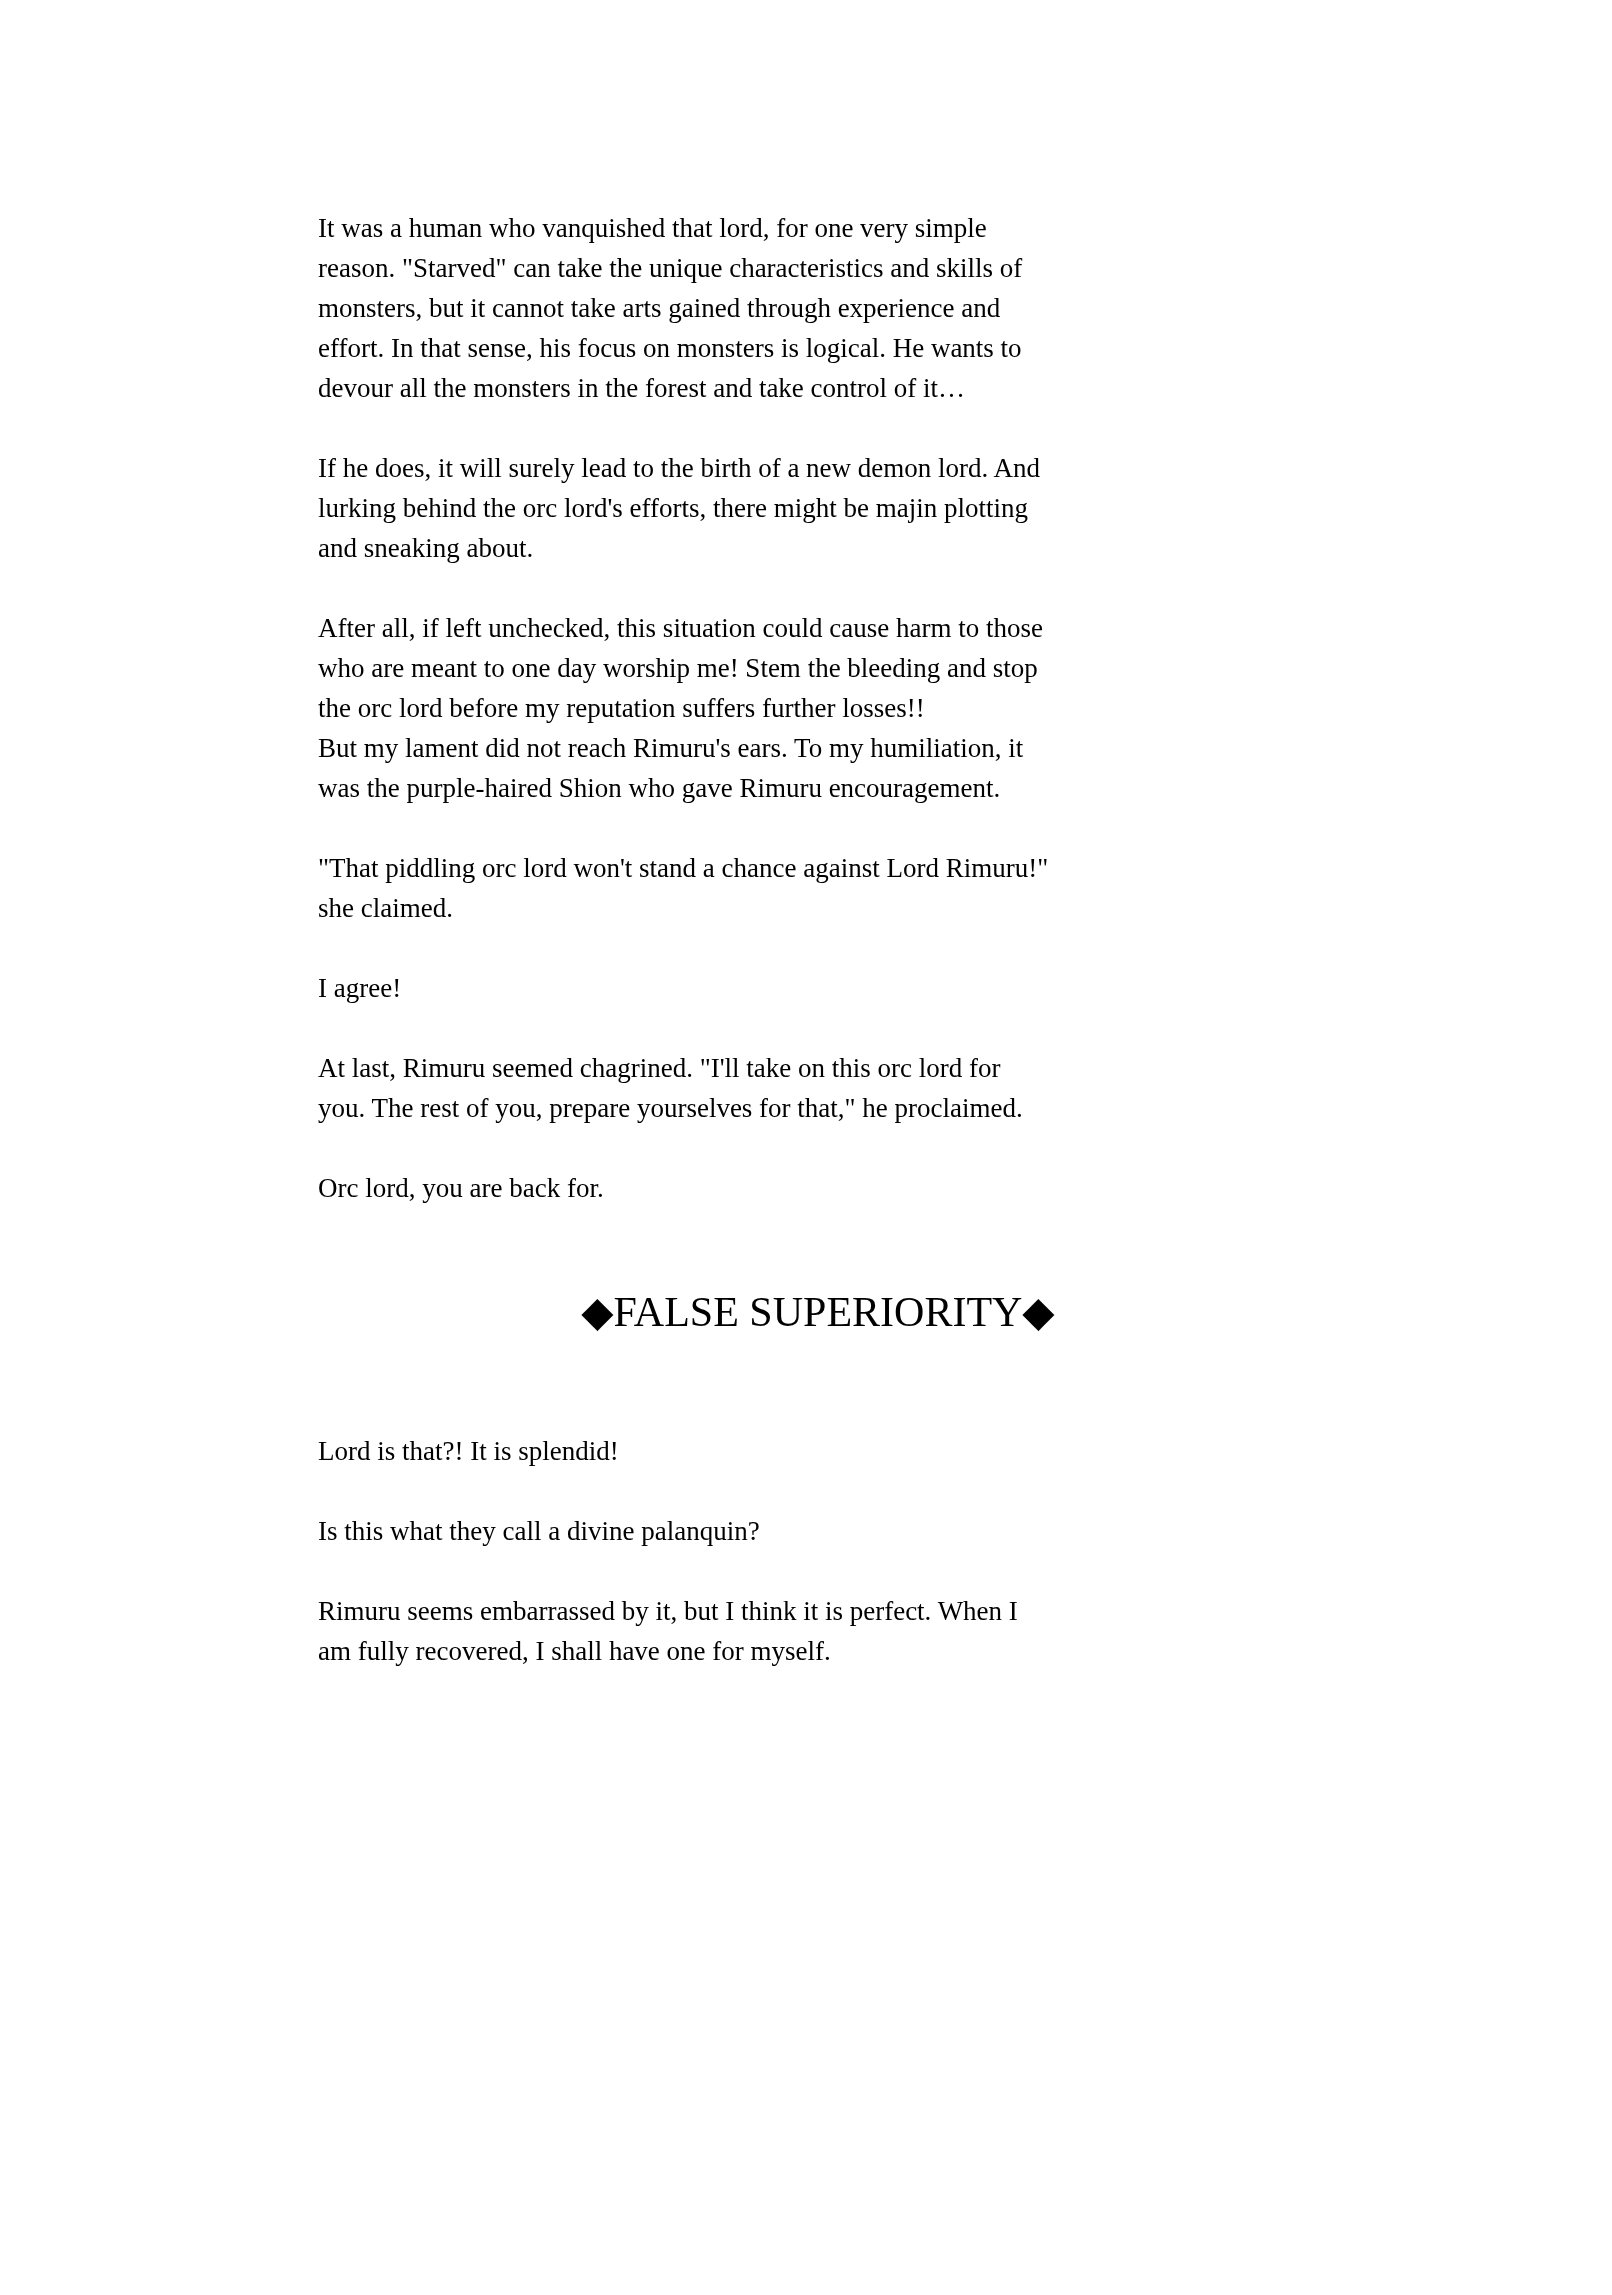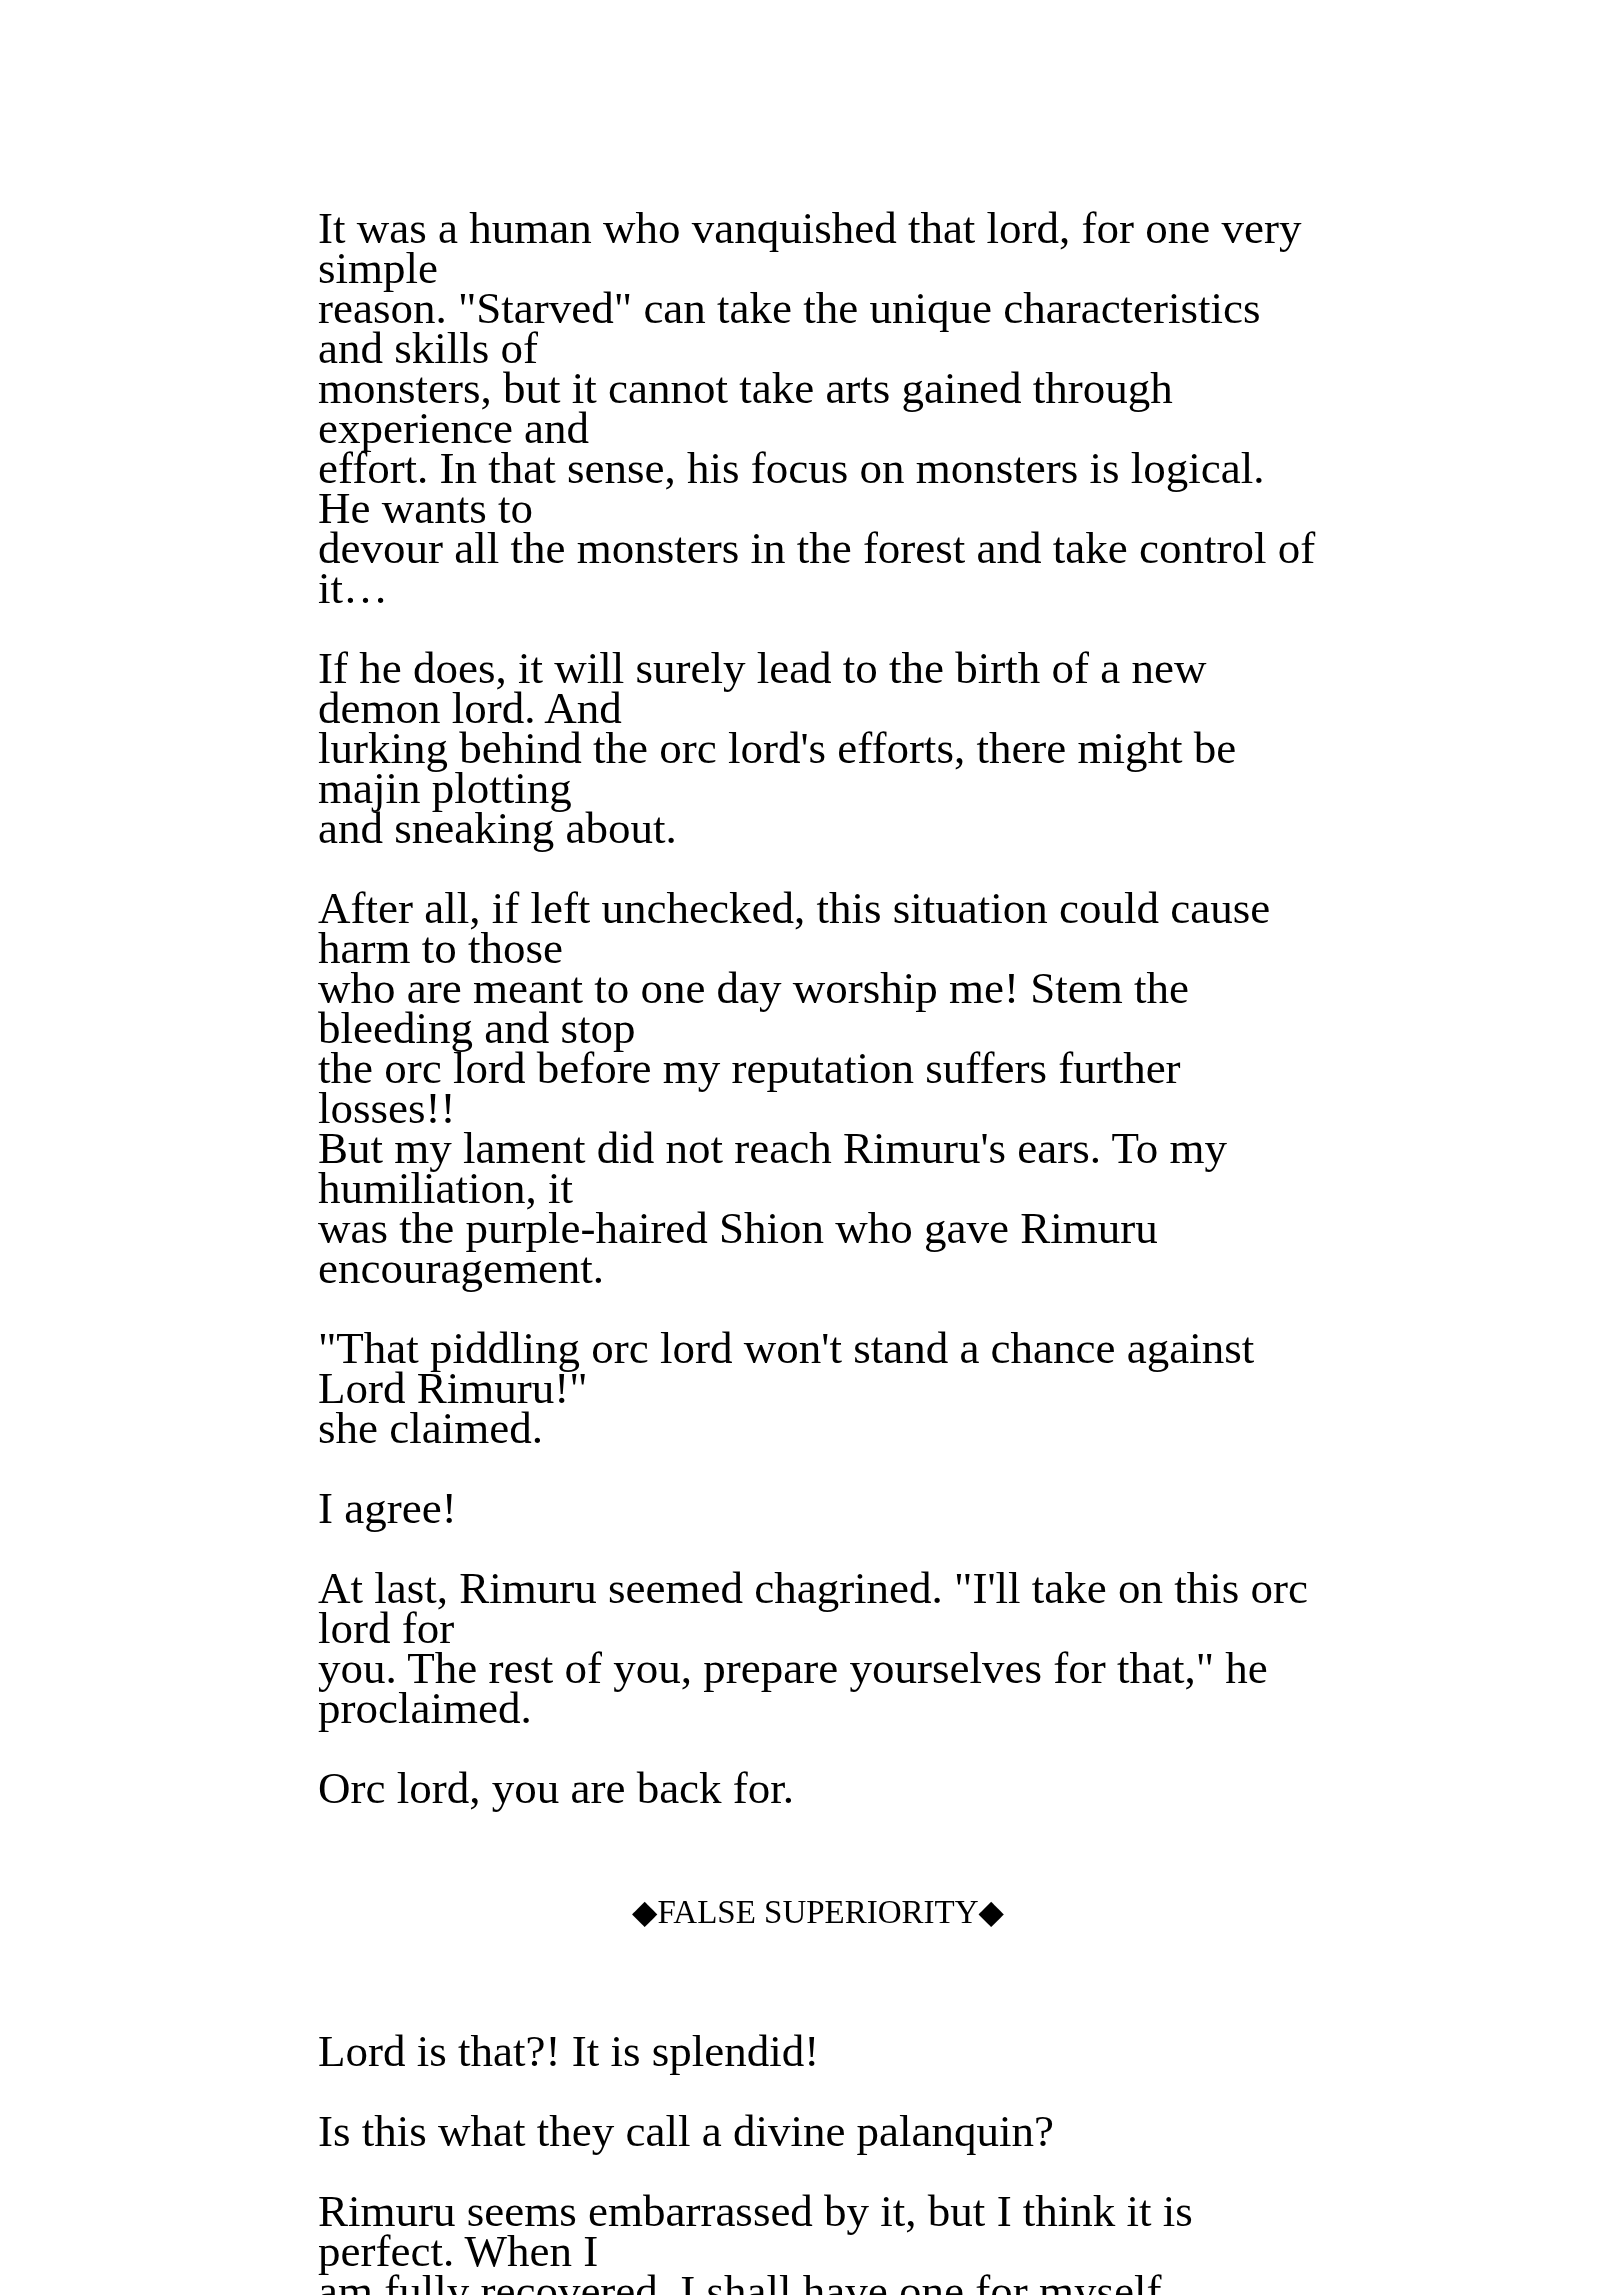--- a/index.html
+++ b/index.html
@@ -18,29 +18,29 @@
   }
   .content {
     position: absolute;
     left: 318px;
     top: 0;
     width: 1000px;
     padding-top: 208px;
   }
   .para {
     margin: 0 0 40px 0;
-    font-size: 45px;
+    font-size: 27px;
     line-height: 40px;
     white-space: pre-line;      
     text-align: left;
     letter-spacing: 0;
   }
   .section-heading {
     margin: 79px 0 93px 0;    
-    font-size: 33px;
+    font-size: 42px;
     line-height: 51px;
     font-weight: normal;
     text-align: center;
     white-space: pre-line;
   }
 </style>
 </head>
 <body>
 
 <div class="page">

